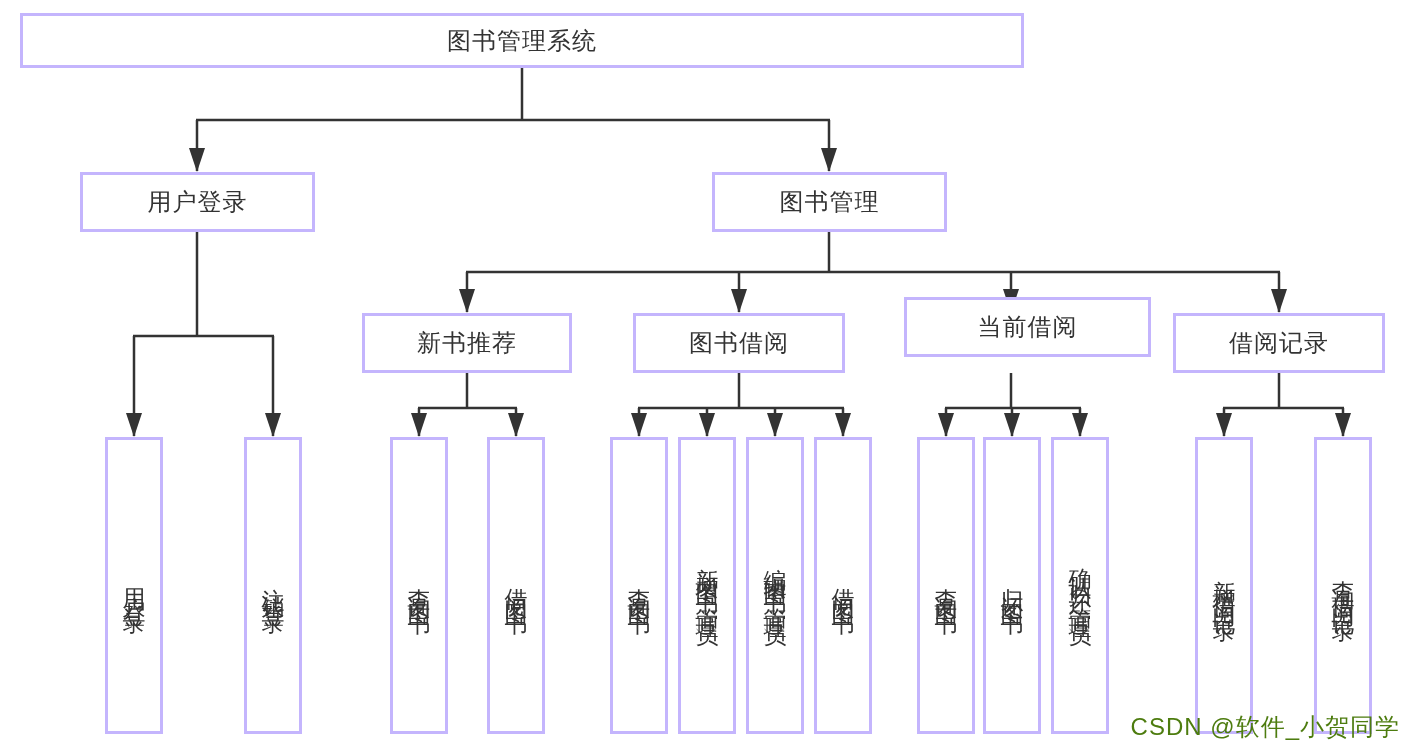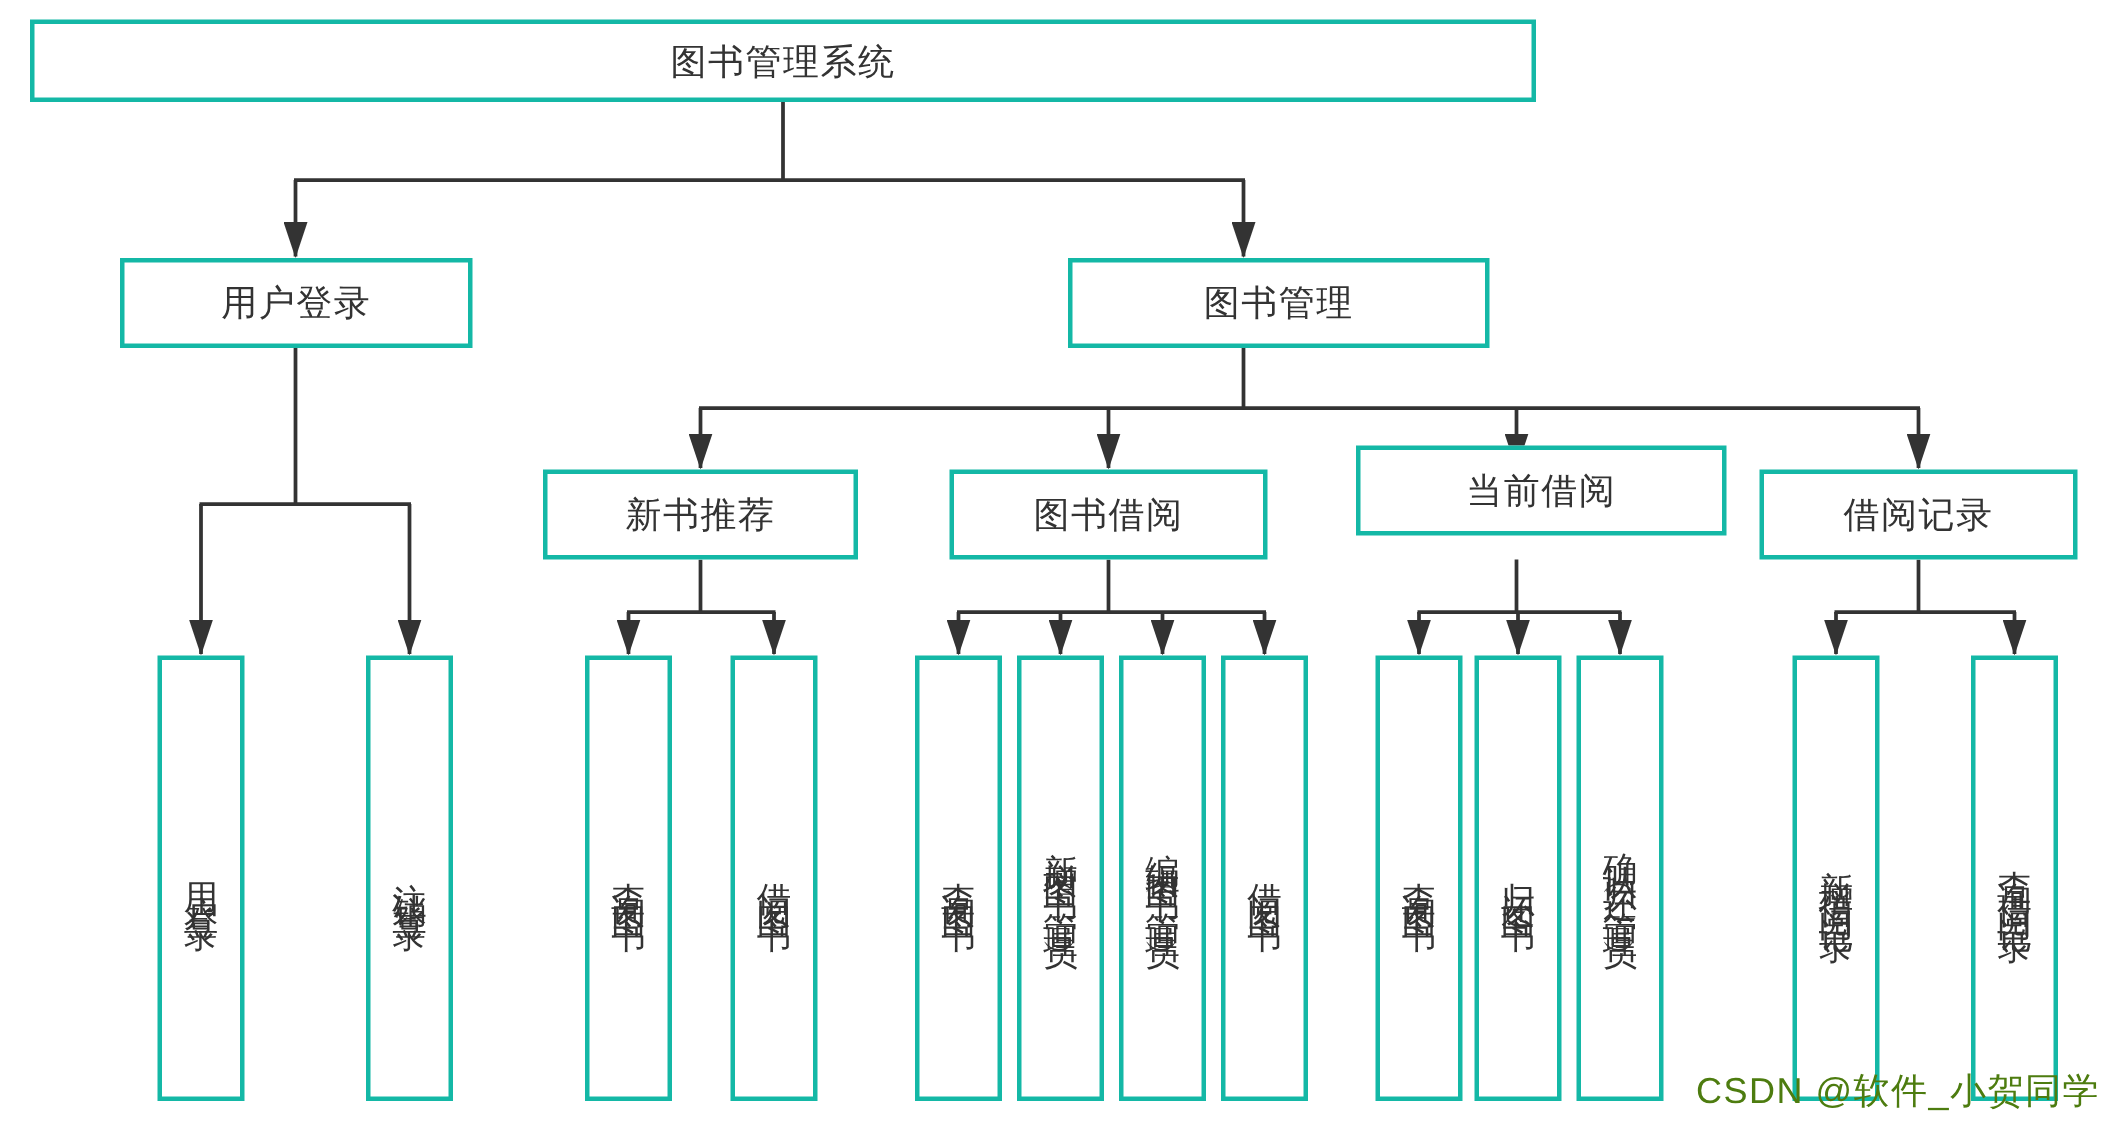--- a/index.html
+++ b/index.html
@@ -13,21 +13,21 @@
   }
   .connector-layer{
     position:absolute;left:0;top:0;width:1405px;height:747px;
     pointer-events:none;
   }
   .connector-layer line{stroke:#333333;stroke-width:2.5;}
   .node{
     position:absolute;
     box-sizing:border-box;
     background:#ffffff;
-    border:3px solid #14b8a6;
+    border:3px solid #c4b5fd;
     display:flex;align-items:center;justify-content:center;
     color:#333333;
   }
   .node.h{font-size:24px;letter-spacing:1px;}
   .node.v span{
     writing-mode:vertical-rl;
     text-orientation:mixed;
     font-size:23px;
     letter-spacing:8px;
     line-height:1;
@@ -88,21 +88,21 @@
     <line x1="946" y1="408" x2="946" y2="436" marker-end="url(#arrow)"></line>
     <line x1="1012" y1="408" x2="1012" y2="436" marker-end="url(#arrow)"></line>
     <line x1="1080" y1="408" x2="1080" y2="436" marker-end="url(#arrow)"></line>
     <line x1="1224" y1="408" x2="1224" y2="436" marker-end="url(#arrow)"></line>
     <line x1="1343" y1="408" x2="1343" y2="436" marker-end="url(#arrow)"></line>
   </svg>
 
   <div class="node h" style="left:20px;top:13px;width:1004px;height:55px;">图书管理系统</div>
 
   <div class="node h" style="left:80px;top:172px;width:235px;height:60px;">用户登录</div>
-  <div class="node h" style="left:712px;top:172px;width:281px;height:60px;">图书管理</div>
+  <div class="node h" style="left:712px;top:172px;width:235px;height:60px;">图书管理</div>
 
   <div class="node h" style="left:633px;top:313px;width:212px;height:60px;">图书借阅</div>
   <div class="node h" style="left:362px;top:313px;width:210px;height:60px;">新书推荐</div>
   <div class="node h" style="left:904px;top:297px;width:247px;height:60px;">当前借阅</div>
   <div class="node h" style="left:1173px;top:313px;width:212px;height:60px;">借阅记录</div>
 
   <div class="node v" style="left:105px;top:437px;width:58px;height:297px;">
     <span>用户登录</span>
   </div>
   <div class="node v" style="left:244px;top:437px;width:58px;height:297px;">

